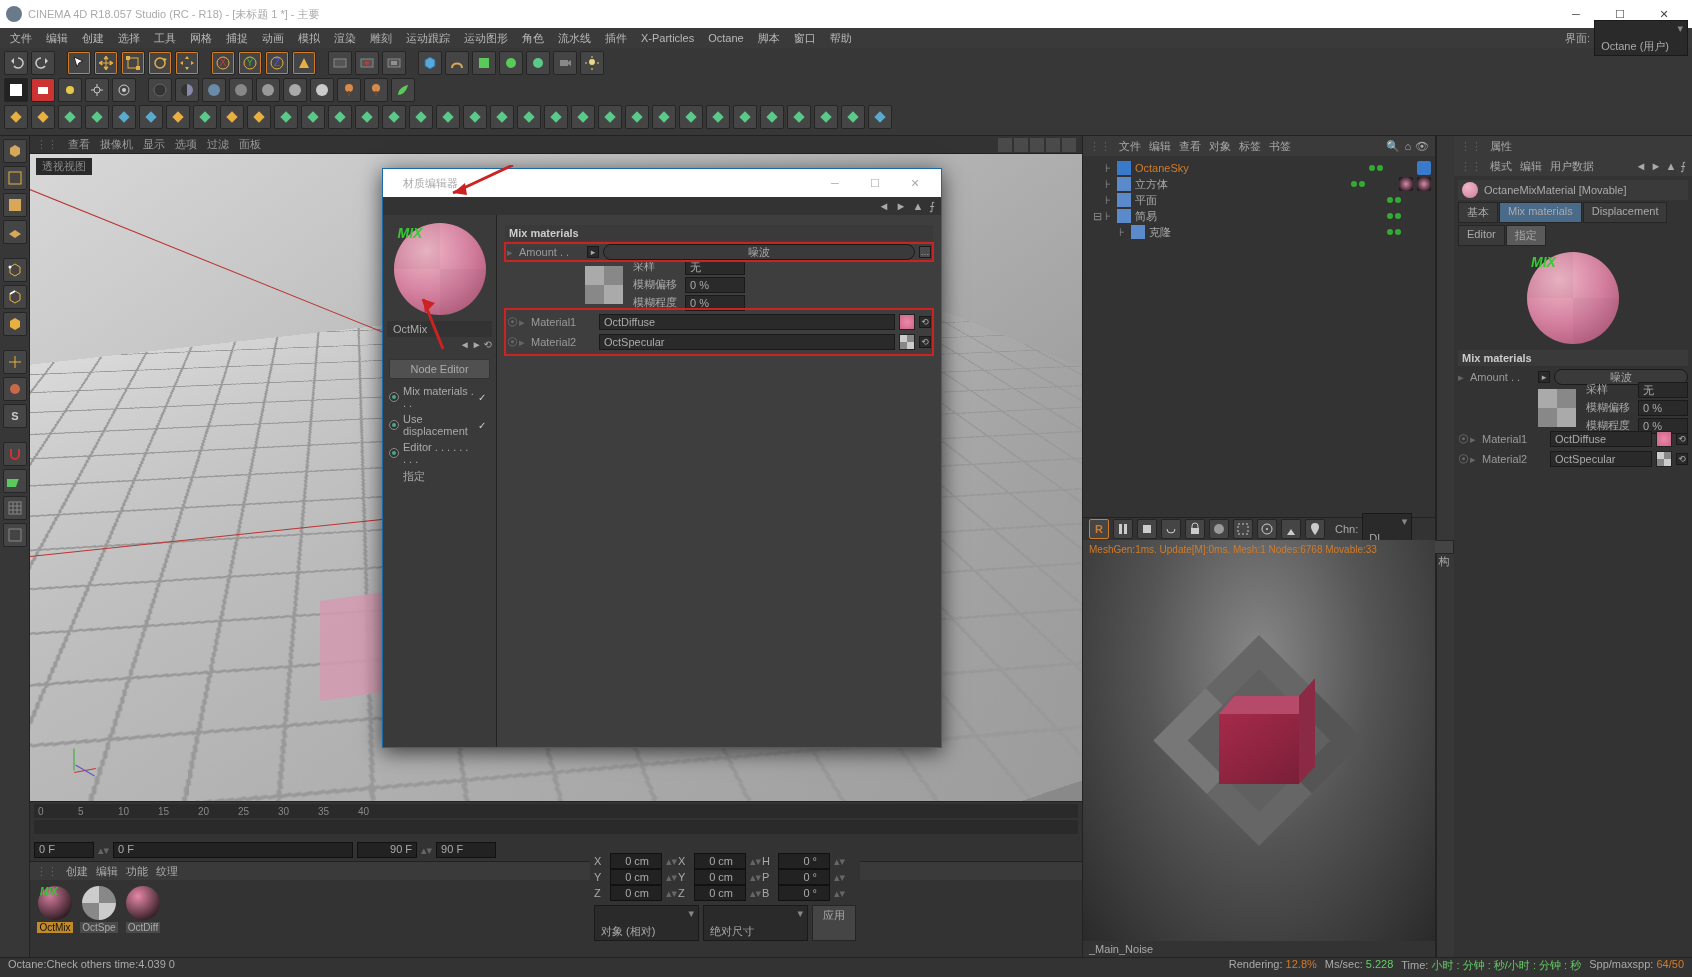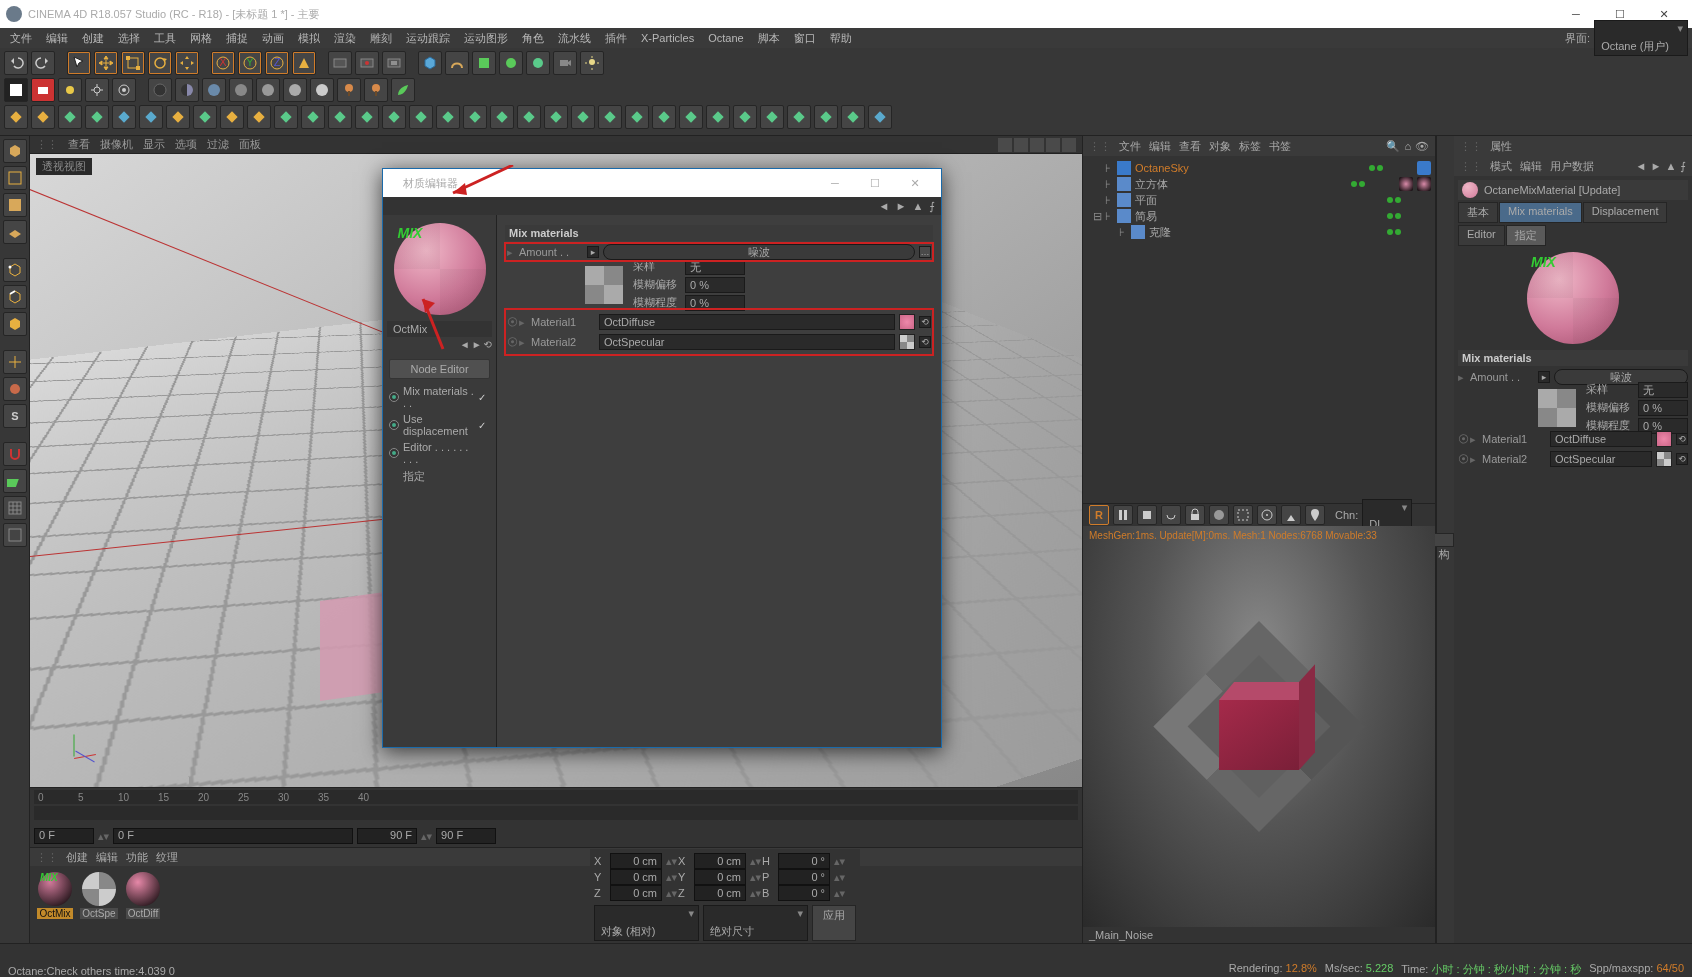--- a/index.html
+++ b/index.html
@@ -53,21 +53,21 @@
 .matmgr { height:96px; background:#333; border-top:1px solid #222; display:flex; flex-direction:column; }
 .matmgr .mh { height:18px; background:#3a3a3a; display:flex; align-items:center; gap:8px; padding:0 6px; }
 .matmgr .mlist { flex:1; display:flex; gap:6px; padding:6px; }
 .swatch { width:38px; height:54px; display:flex; flex-direction:column; align-items:center; }
 .swatch .ball { width:34px; height:34px; border-radius:50%; }
 .swatch .lbl { font-size:10px; margin-top:2px; background:#4a4a4a; padding:0 2px; }
 .swatch.sel .lbl { background:#c28a2a; color:#111; }
 .coords { position:absolute; left:590px; bottom:38px; width:270px; height:90px; background:#333; display:flex; flex-direction:column; gap:2px; padding:4px; }
 .coords .row { display:flex; gap:4px; align-items:center; }
 .coords .row .l { width:12px; color:#aaa; }
-.coords .row .v { width:52px; height:16px; background:#222; border:1px solid #111; padding:0 4px; display:flex; align-items:center; justify-content:flex-end; }
+.coords .row .v { width:52px; height:16px; background:#222; border:1px solid #111; padding:0 12px; display:flex; align-items:center; justify-content:flex-end; }
 .coords .row .sp { width:8px; color:#666; text-align:center; }
 .coords .btns { display:flex; gap:4px; margin-top:2px; }
 .coords .btns .select { flex:1; }
 .coords .btn { padding:2px 10px; background:#454545; border:1px solid #252525; }
 .right { width:610px; display:flex; background:#373737; border-left:1px solid #222; }
 .objmgr { width:358px; display:flex; flex-direction:column; border-right:1px solid #222; }
 .panel-hdr { height:20px; background:#3a3a3a; display:flex; align-items:center; gap:8px; padding:0 6px; }
 .panel-hdr .hi { color:#a8a8a8; }
 .panel-hdr .ricons { margin-left:auto; display:flex; gap:4px; }
 .objtree { flex:1; background:#333; padding:4px; position:relative; }
@@ -104,21 +104,21 @@
 .preview .ball::after { content:""; position:absolute; inset:0; background:conic-gradient(#0000 0 25%,#3333 0 50%,#0000 0 75%,#3333 0); border-radius:50%; opacity:.25; }
 .preview .mixlbl { position:absolute; left:4px; top:2px; color:#3c3; font-weight:bold; font-size:14px; font-style:italic; }
 .section-h { background:#3a3a3a; padding:2px 4px; margin:4px 0 2px; font-weight:bold; color:#ccc; }
 .prop { display:flex; align-items:center; gap:4px; height:18px; margin:2px 0; }
 .prop .pl { width:64px; color:#9a9a9a; }
 .prop .arrow { width:12px; height:12px; background:#2a2a2a; border:1px solid #1a1a1a; display:flex; align-items:center; justify-content:center; font-size:9px; }
 .prop .pv { flex:1; height:16px; background:#2a2a2a; border:1px solid #1a1a1a; padding:0 4px; display:flex; align-items:center; }
 .prop .pv.btn { justify-content:center; background:#3a3a3a; border-radius:8px; }
 .prop .thumb { width:38px; height:38px; background:repeating-conic-gradient(#888 0 25%,#aaa 0 50%); }
 .prop .sw { width:16px; height:16px; border:1px solid #222; }
-.statusbar { height:34px; background:#333; border-top:1px solid #222; display:flex; align-items:flex-end; padding:0 8px; gap:12px; font-size:10px; justify-content:space-between; }
+.statusbar { height:20px; background:#333; border-top:1px solid #222; display:flex; align-items:flex-start; padding:0 8px; gap:12px; font-size:10px; justify-content:space-between; }
 .statusbar .r { display:flex; gap:8px; }
 .statusbar span.green { color:#6c6; }
 .statusbar span.orange { color:#d07c2a; }
 
 .modal { position:absolute; left:382px; top:168px; width:560px; height:580px; background:#3e3e3e; border:1px solid #1a6aaa; box-shadow:0 4px 20px #000a; display:flex; flex-direction:column; z-index:50; }
 .modal .mt { height:28px; background:#fff; display:flex; align-items:center; padding:0 6px; color:#444; }
 .modal .mt .spacer { flex:1; }
 .modal .mt .winbtn { width:40px; height:28px; display:flex; align-items:center; justify-content:center; }
 .modal .msub { height:18px; background:#333; display:flex; align-items:center; justify-content:flex-end; padding:0 6px; gap:6px; }
 .modal .mbody { flex:1; display:flex; background:#3e3e3e; }
@@ -920,21 +920,21 @@
           <div class="ricons">
             <span>◄</span>
             <span>►</span>
             <span>▲</span>
             <span>⨍</span>
           </div>
         </div>
         <div class="body">
           <div class="namebar">
             <div style="width:16px;height:16px;border-radius:50%;background:radial-gradient(circle at 35% 30%,#f0b8c8,#d07a9a)"></div>
-            <span>OctaneMixMaterial [Update]</span>
+            <span>OctaneMixMaterial [Movable]</span>
           </div>
           <div class="tabs">
             <div class="tab"><span>基本</span></div>
             <div class="tab active"><span>Mix materials</span></div>
             <div class="tab"><span>Displacement</span></div>
           </div>
           <div class="tabs">
             <div class="tab"><span>Editor</span></div>
             <div class="tab orange"><span>指定</span></div>
           </div>

